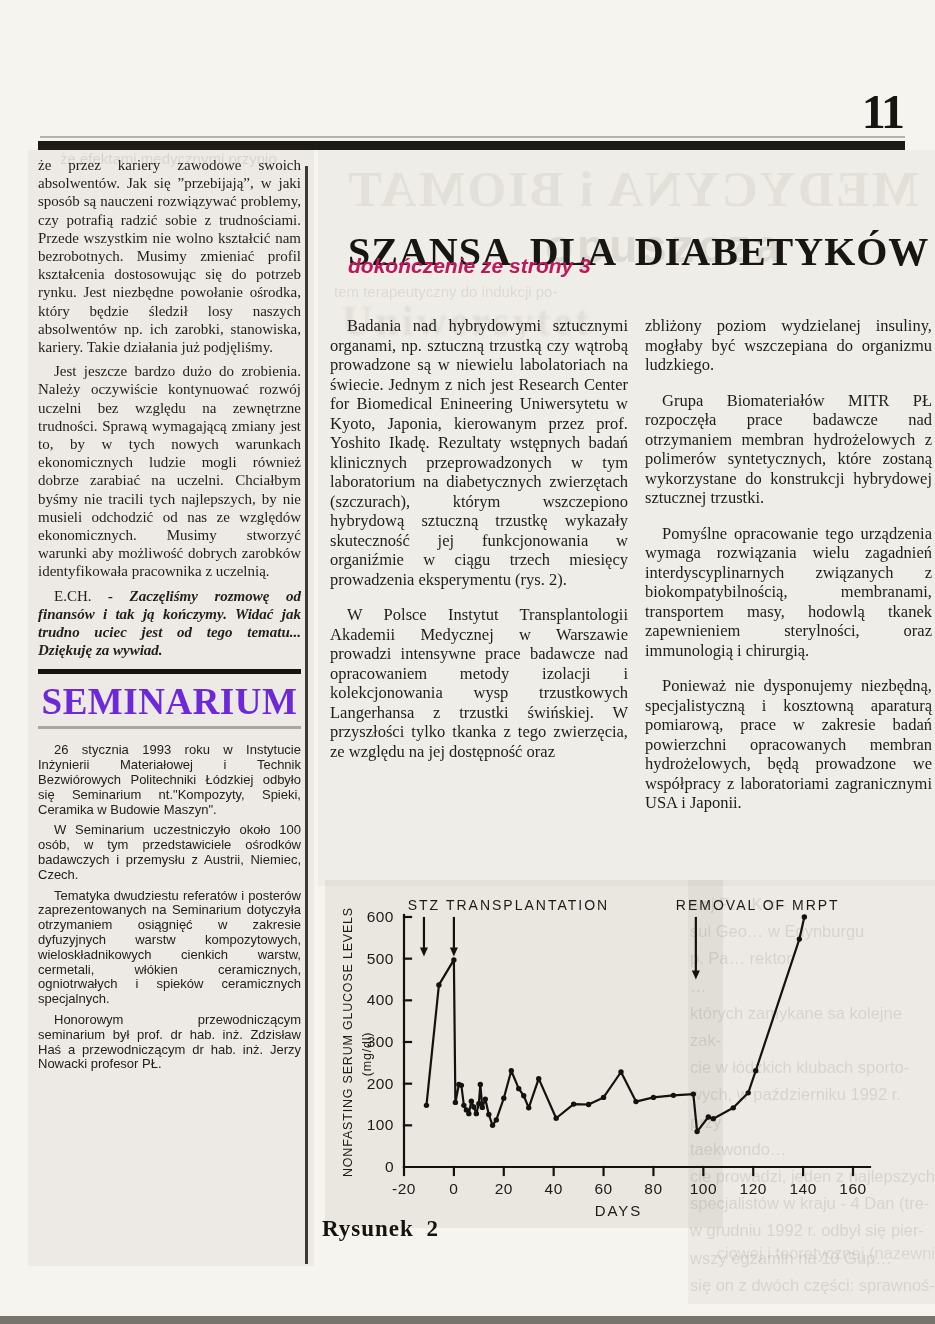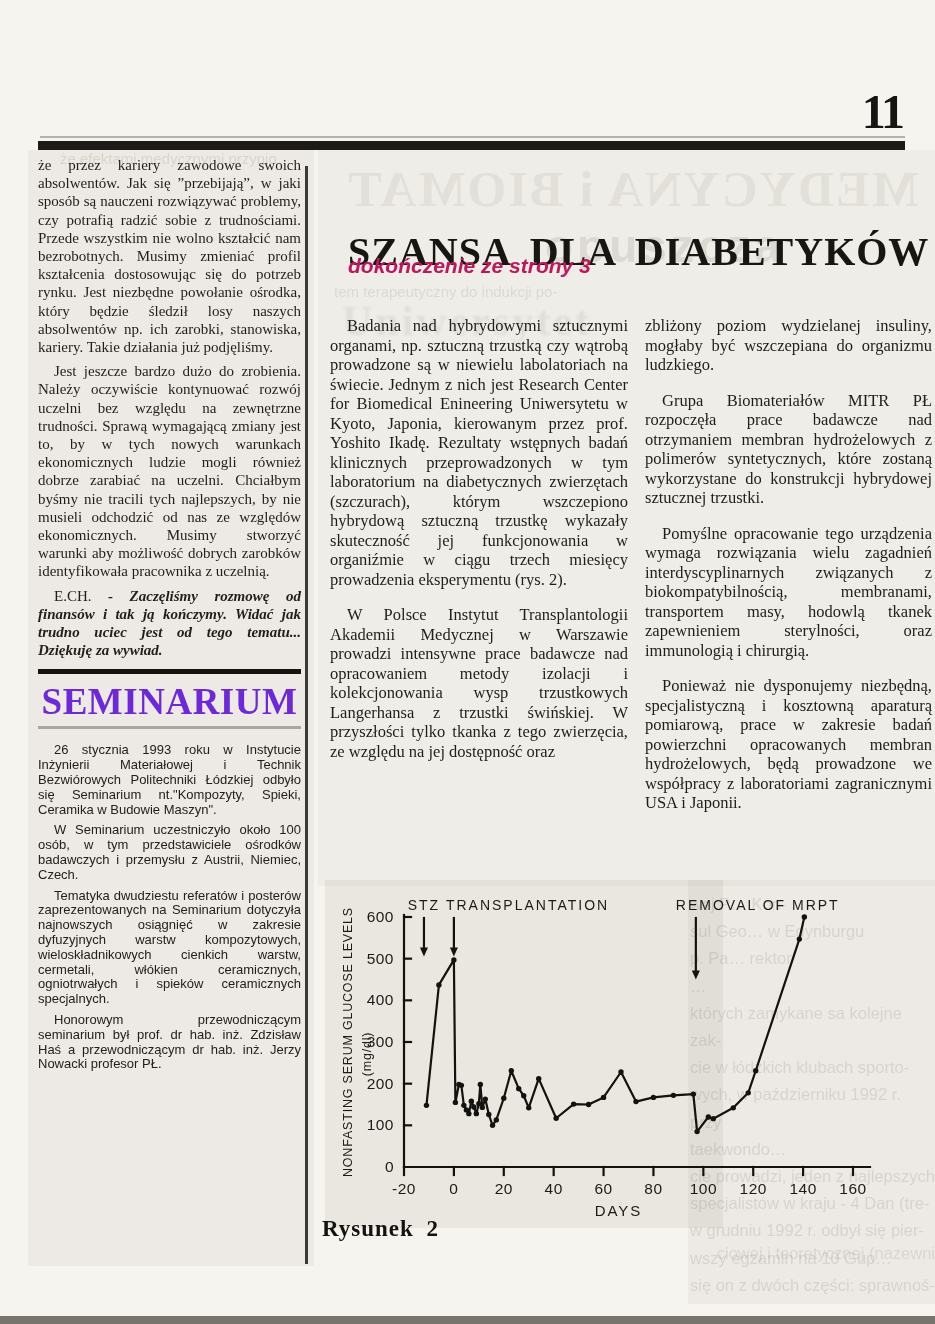--- a/index.html
+++ b/index.html
@@ -111,21 +111,21 @@
 
   <div class="left-col">
     <p>że przez kariery zawodowe swoich absolwentów. Jak się ”przebijają”, w jaki sposób są nauczeni rozwiązywać problemy, czy potrafią radzić sobie z trudnościami. Przede wszystkim nie wolno kształcić nam bezrobotnych. Musimy zmieniać profil kształcenia dostosowując się do potrzeb rynku. Jest niezbędne powołanie ośrodka, który będzie śledził losy naszych absolwentów np. ich zarobki, stanowiska, kariery. Takie działania już podjęliśmy.</p>
     <p class="ind">Jest jeszcze bardzo dużo do zrobienia. Należy oczywiście kontynuować rozwój uczelni bez względu na zewnętrzne trudności. Sprawą wymagającą zmiany jest to, by w tych nowych warunkach ekonomicznych ludzie mogli również dobrze zarabiać na uczelni. Chciałbym byśmy nie tracili tych najlepszych, by nie musieli odchodzić od nas ze względów ekonomicznych. Musimy stworzyć warunki aby możliwość dobrych zarobków identyfikowała pracownika z uczelnią.</p>
     <p class="ind closing"><span>E.CH.</span><span class="bi"> - Zaczęliśmy rozmowę od finansów i tak ją kończymy. Widać jak trudno uciec jest od tego tematu... Dziękuję za wywiad.</span></p>
     <div class="rule-thick-mid"></div>
     <h2 class="seminar-title">SEMINARIUM</h2>
     <div class="rule-thin-mid"></div>
     <p class="sans">26 stycznia 1993 roku w Instytucie Inżynierii Materiałowej i Technik Bezwiórowych Politechniki Łódzkiej odbyło się Seminarium nt."Kompozyty, Spieki, Ceramika w Budowie Maszyn".</p>
     <p class="sans">W Seminarium uczestniczyło około 100 osób, w tym przedstawiciele ośrodków badawczych i przemysłu z Austrii, Niemiec, Czech.</p>
-    <p class="sans">Tematyka dwudziestu referatów i posterów zaprezentowanych na Seminarium dotyczyła najnowszych osiągnięć w zakresie dyfuzyjnych warstw kompozytowych, wieloskładnikowych cienkich warstw, cermetali, włókien ceramicznych, ogniotrwałych i spieków ceramicznych specjalnych.</p>
+    <p class="sans">Tematyka dwudziestu referatów i posterów zaprezentowanych na Seminarium dotyczyła otrzymaniem osiągnięć w zakresie dyfuzyjnych warstw kompozytowych, wieloskładnikowych cienkich warstw, cermetali, włókien ceramicznych, ogniotrwałych i spieków ceramicznych specjalnych.</p>
     <p class="sans">Honorowym przewodniczącym seminarium był prof. dr hab. inż. Zdzisław Haś a przewodniczącym dr hab. inż. Jerzy Nowacki profesor PŁ.</p>
   </div>
 
   <h1 class="article-title">SZANSA DLA DIABETYKÓW</h1>
   <div class="article-subtitle">dokończenie ze strony 3</div>
 
   <div class="acol acol1">
     <p class="ind">Badania nad hybrydowymi sztucznymi organami, np. sztuczną trzustką czy wątrobą prowadzone są w niewielu labolatoriach na świecie. Jednym z nich jest Research Center for Biomedical Enineering Uniwersytetu w Kyoto, Japonia, kierowanym przez prof. Yoshito Ikadę. Rezultaty wstępnych badań klinicznych przeprowadzonych w tym laboratorium na diabetycznych zwierzętach (szczurach), którym wszczepiono hybrydową sztuczną trzustkę wykazały skuteczność jej funkcjonowania w organiźmie w ciągu trzech miesięcy prowadzenia eksperymentu (rys. 2).</p>
     <p class="ind">W Polsce Instytut Transplantologii Akademii Medycznej w Warszawie prowadzi intensywne prace badawcze nad opracowaniem metody izolacji i kolekcjonowania wysp trzustkowych Langerhansa z trzustki świńskiej. W przyszłości tylko tkanka z tego zwierzęcia, ze względu na jej dostępność oraz</p>
   </div>

